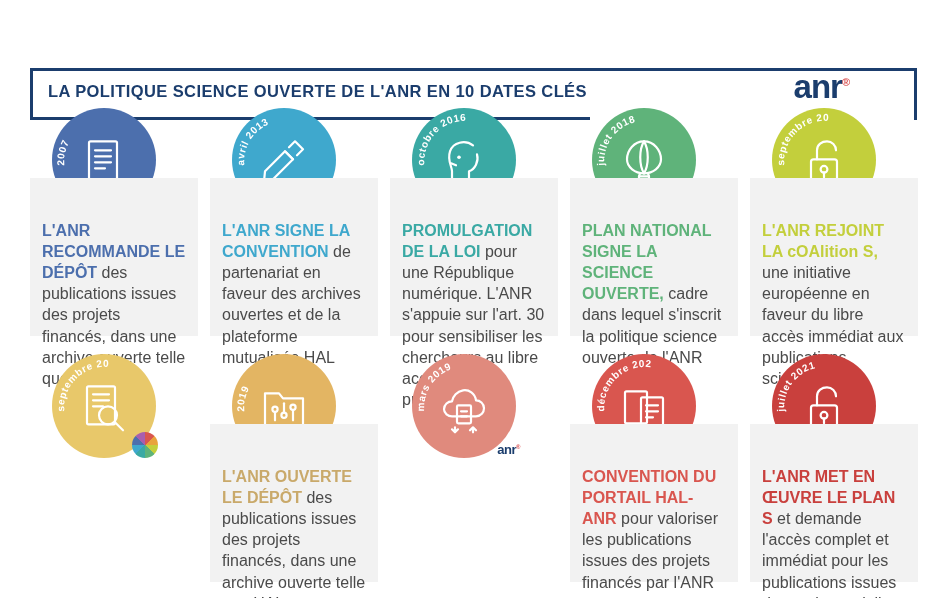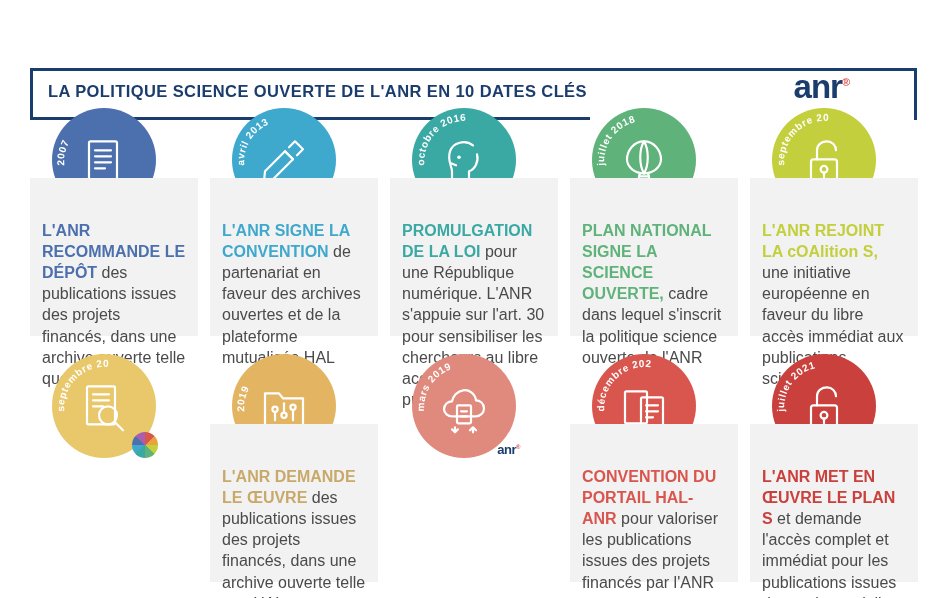--- a/index.html
+++ b/index.html
@@ -397,21 +397,21 @@
         <line x1="20" y1="33" x2="20" y2="41" stroke="#ffffff" fill="none" stroke-width="2.2" stroke-linecap="round" stroke-linejoin="round"></line>
         <line x1="29" y1="24" x2="29" y2="33" stroke="#ffffff" fill="none" stroke-width="2.2" stroke-linecap="round" stroke-linejoin="round"></line>
         <line x1="38" y1="31" x2="38" y2="41" stroke="#ffffff" fill="none" stroke-width="2.2" stroke-linecap="round" stroke-linejoin="round"></line>
       </svg></div>
 
       <div class="badge">
     <span class="badge-anr">anr<sup>®</sup></span>
   </div>
     </div>
     <div class="card">
-      <div class="card-text"><span class="lead" style="color:#c9a96a">L'ANR DEMANDE LE ŒUVRE</span><span class="rest"> des publications issues des projets financés, dans une archive ouverte telle que HAL ou une archive institutionnelle locale</span></div>
+      <div class="card-text"><span class="lead" style="color:#c9a96a">L'ANR OUVERTE LE DÉPÔT</span><span class="rest"> des publications issues des projets financés, dans une archive ouverte telle que HAL ou une archive institutionnelle locale</span></div>
     </div>
       </div>
       <div class="cell">
     <div class="medallion">
       <div class="medallion-bg" style="background:#e08a7d"></div>
       <svg class="date-arc" viewBox="0 0 104 104">
         <defs>
           <path id="arc7" d="M 13 62 A 41 41 0 0 1 57 13" fill="none"></path>
         </defs>
         <text>

